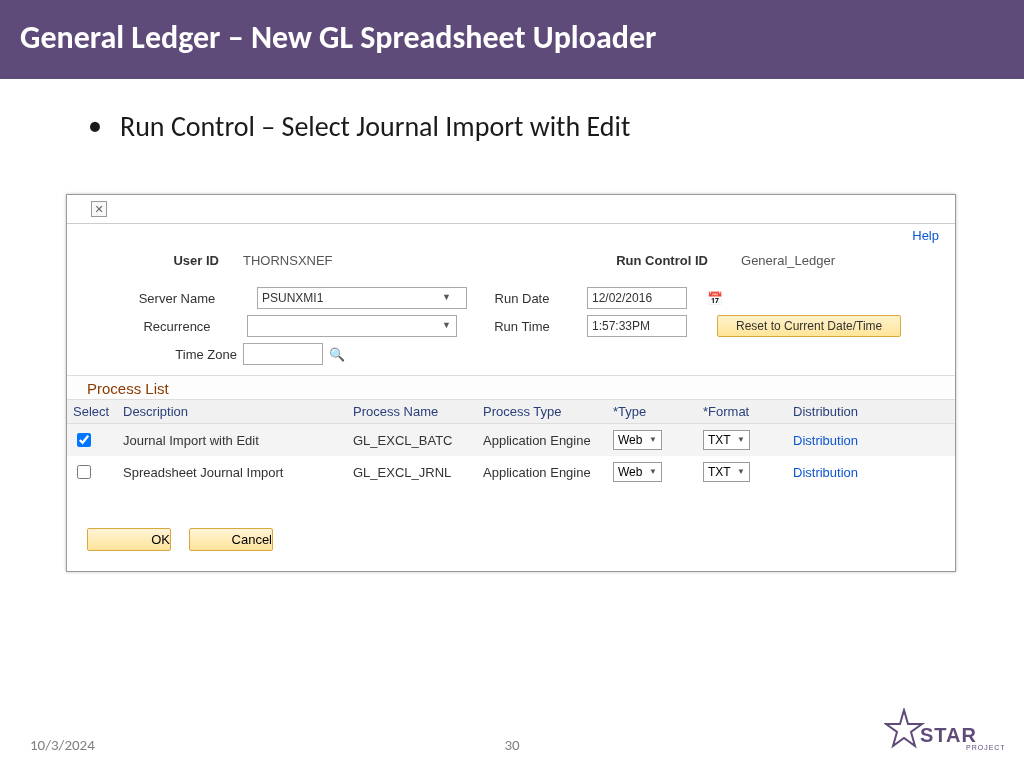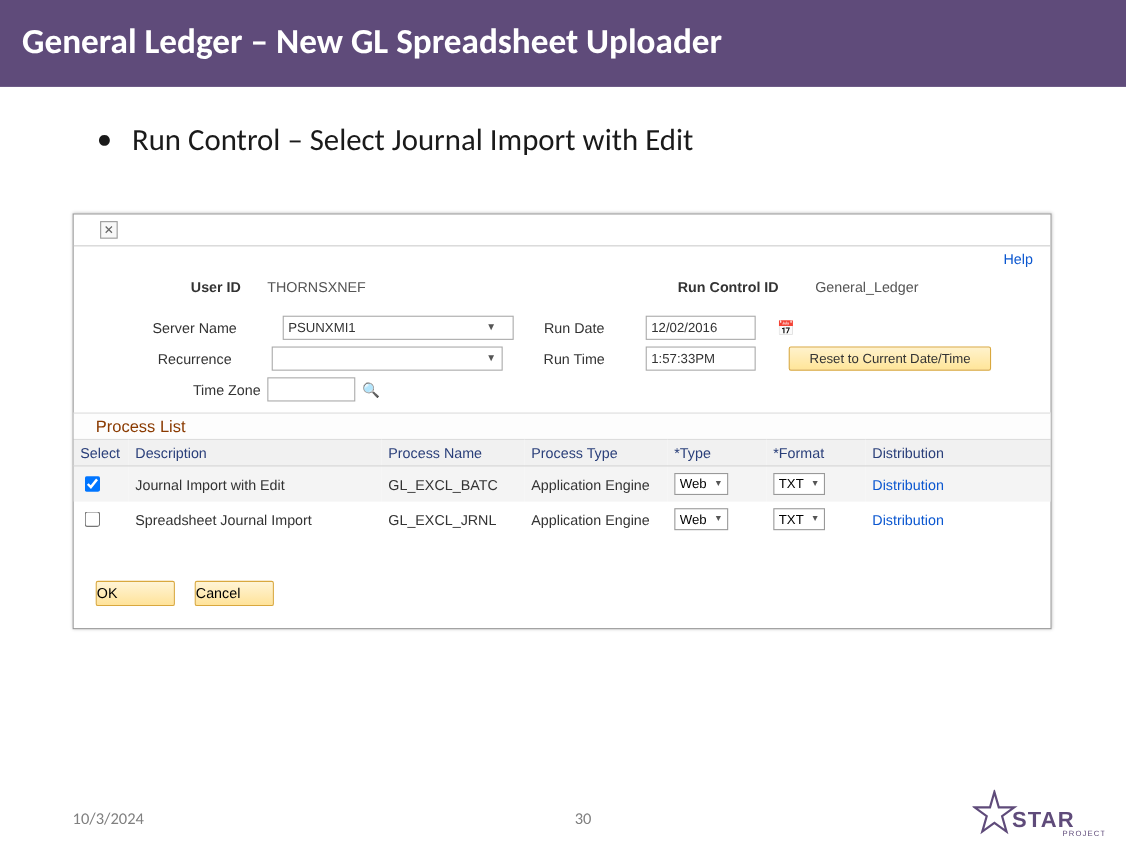--- a/index.html
+++ b/index.html
@@ -172,39 +172,38 @@
   .dist-link { color: #0b57d0; text-decoration: none; }
   .ss-buttons {
     padding: 40px 0 20px 20px;
     display: flex; gap: 18px;
   }
   .ss-btn {
     background: linear-gradient(#fff4d6, #ffe39a);
     border: 1px solid #d9a83e;
     font-size: 13px;
     padding: 3px 0;
-    width: 72px;
-    text-align: left;
+    width: 84px;
+    text-align: right;
     cursor: pointer;
     border-radius: 2px;
   }
   .slide-footer {
     position: absolute;
     bottom: 14px; left: 0; right: 0;
     display: flex;
     padding: 0 30px;
     font-size: 15px;
     color: #808080;
     align-items: flex-start;
-    margin-left: 36px;
   }
   .slide-footer .date { flex: 0 0 auto; }
   .slide-footer .pagenum { position: absolute; left: 50%; transform: translateX(-50%); }
   .star-logo {
-    position: absolute; right: 20px; bottom: 0;
+    position: absolute; right: 20px; bottom: 10px;
     display: flex; align-items: flex-end; text-decoration: underline;
   }
   .star-logo svg { display: block; }
   input[type=checkbox] { width: 14px; height: 14px; }
 </style>
 </head>
 <body>
 
 <div class="slide-header">
   <h1>General Ledger – New GL Spreadsheet Uploader</h1>

